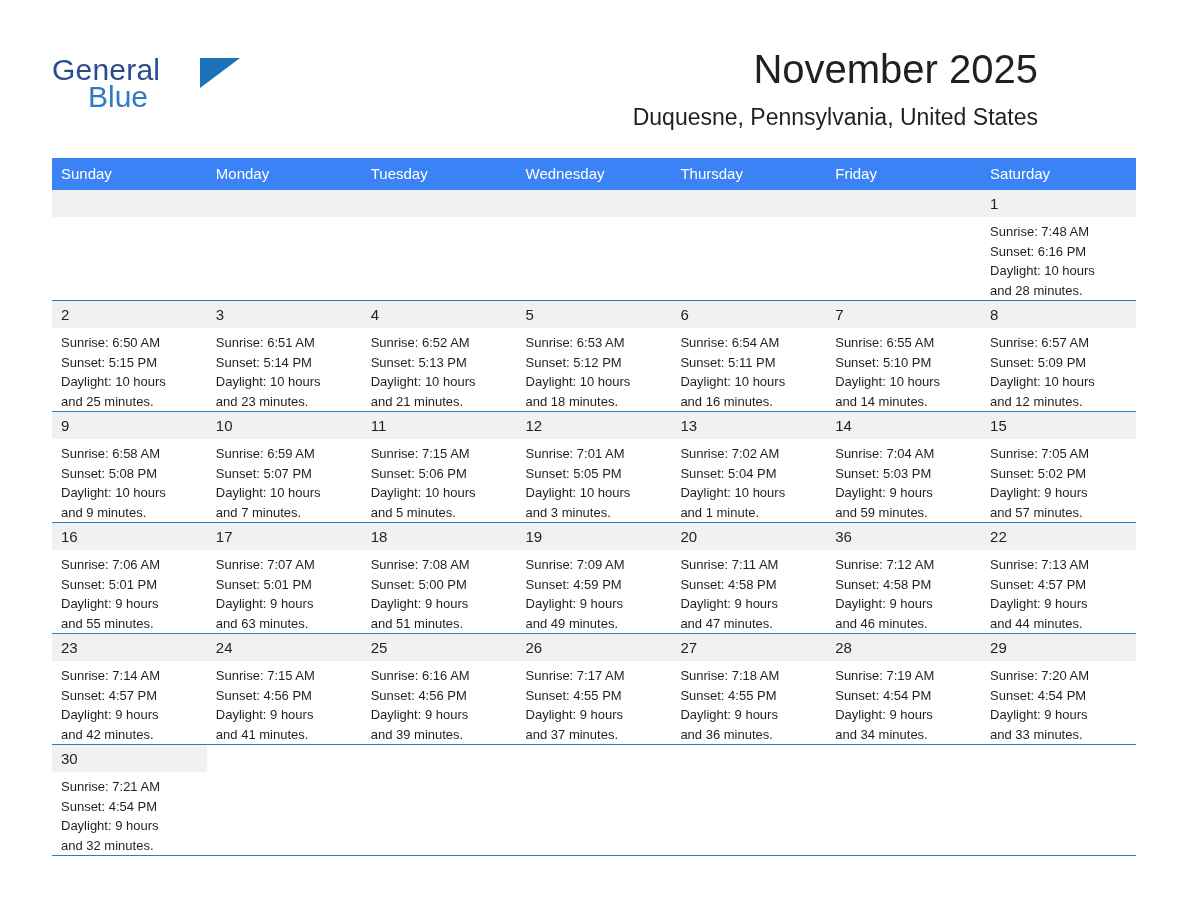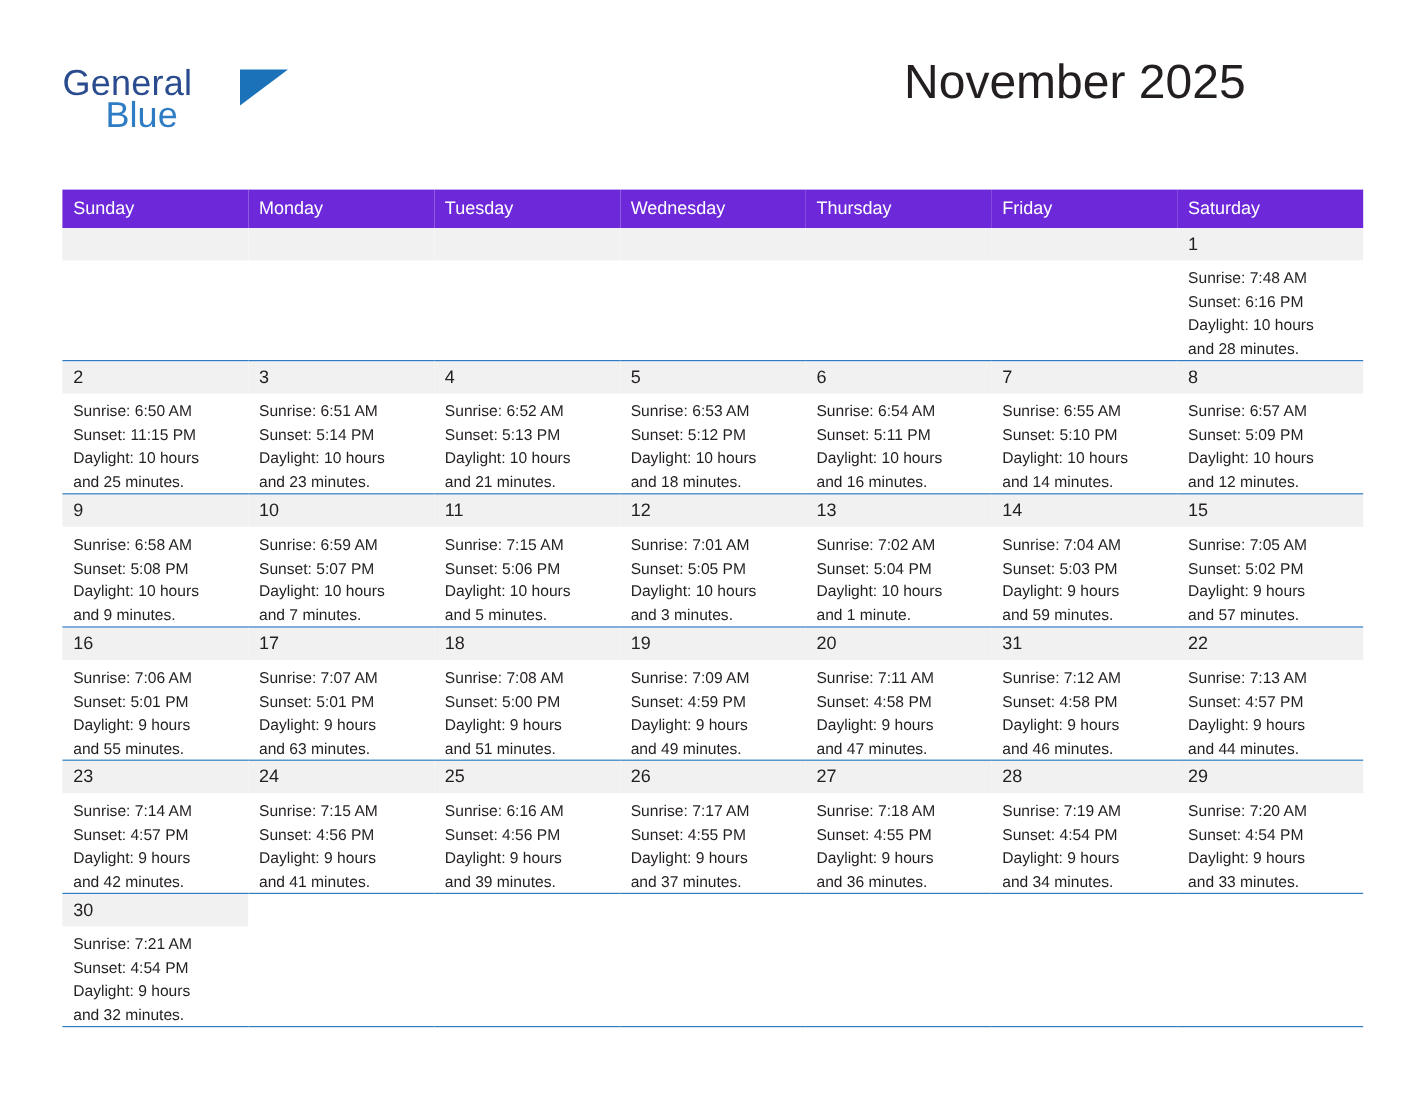--- a/index.html
+++ b/index.html
@@ -72,21 +72,21 @@
     margin-top: 10px;
   }
   
   table.cal {
     border-collapse: collapse;
     width: 1084px;
     table-layout: fixed;
     margin-top: 18px;
   }
   table.cal th {
-    background: #6d28d9;
+    background: #3b82f6;
     color: #ffffff;
     font-weight: normal;
     font-size: 15px;
     text-align: left;
     padding: 7px 0 8px 9px;
     height: 15px;
   }
   table.cal td {
     vertical-align: top;
     border-bottom: 1px solid #2e7cc4;
@@ -124,20 +124,21 @@
 <div class="page">
 
   <div class="header">
     <div class="logo">
       <span class="logo-general">General</span>
       <span class="logo-tri"></span>
       <span class="logo-blue">Blue</span>
     </div>
     <div class="title-block">
       <div class="month-title">November 2025</div>
+      <div class="location">Duquesne, Pennsylvania, United States</div>
     </div>
   </div>
 
   <table class="cal">
     <thead>
       <tr>
         <th>Sunday</th>
         <th>Monday</th>
         <th>Tuesday</th>
         <th>Wednesday</th>
@@ -174,21 +175,21 @@
               <div>Daylight: 10 hours</div>
               <div>and 28 minutes.</div>
             </div>
           </td>
         </tr>
         <tr>
           <td>
             <div class="daynum">2</div>
             <div class="info">
               <div>Sunrise: 6:50 AM</div>
-              <div>Sunset: 11:15 PM</div>
+              <div>Sunset: 5:15 PM</div>
               <div>Daylight: 10 hours</div>
               <div>and 25 minutes.</div>
             </div>
           </td>
           <td>
             <div class="daynum">3</div>
             <div class="info">
               <div>Sunrise: 6:51 AM</div>
               <div>Sunset: 5:14 PM</div>
               <div>Daylight: 10 hours</div>
@@ -346,21 +347,21 @@
           <td>
             <div class="daynum">20</div>
             <div class="info">
               <div>Sunrise: 7:11 AM</div>
               <div>Sunset: 4:58 PM</div>
               <div>Daylight: 9 hours</div>
               <div>and 47 minutes.</div>
             </div>
           </td>
           <td>
-            <div class="daynum">31</div>
+            <div class="daynum">36</div>
             <div class="info">
               <div>Sunrise: 7:12 AM</div>
               <div>Sunset: 4:58 PM</div>
               <div>Daylight: 9 hours</div>
               <div>and 46 minutes.</div>
             </div>
           </td>
           <td>
             <div class="daynum">22</div>
             <div class="info">

